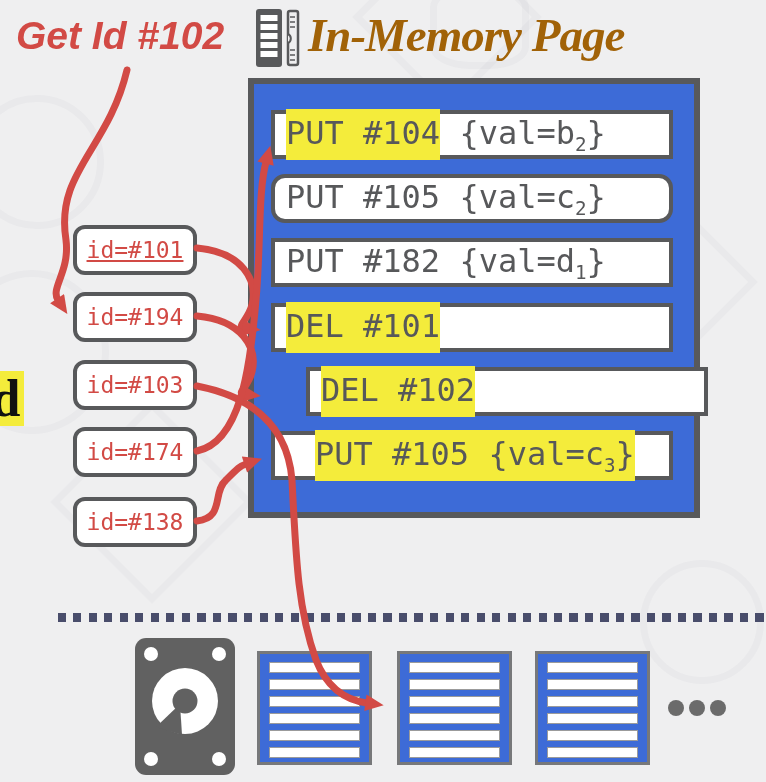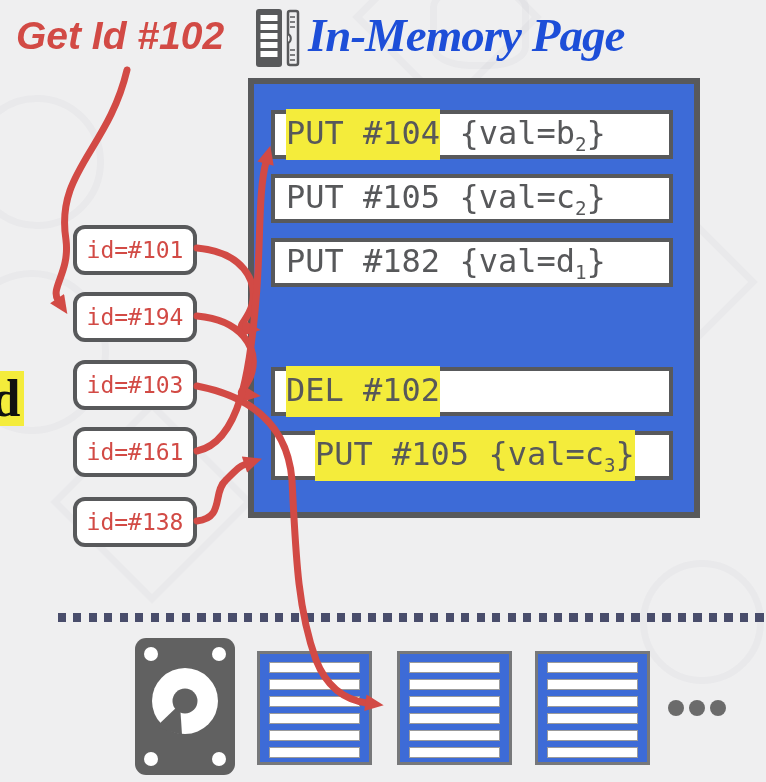--- a/index.html
+++ b/index.html
@@ -26,21 +26,21 @@
   .get-label{
     position:absolute; left:16px; top:14px;
     font-family:"Liberation Sans", sans-serif;
     font-weight:bold; font-style:italic;
     font-size:39px; color:var(--accent-red); letter-spacing:0px;
   }
   .page-title{
     position:absolute; left:308px; top:8px;
     font-family:"Liberation Serif", serif;
     font-weight:bold; font-style:italic;
-    font-size:47px; color:#1d4ed8; letter-spacing:-1px; white-space:nowrap;
+    font-size:47px; color:#a16207; letter-spacing:-1px; white-space:nowrap;
   }
   .ram-icon{position:absolute; left:254px; top:8px;}
 
   
   .membox{
     position:absolute; left:248px; top:78px; width:452px; height:440px;
     box-sizing:border-box; background:var(--panel-blue);
     border:6px solid var(--border-gray);
   }
   .row{
@@ -131,38 +131,39 @@
       <line x1="36" y1="47" x2="41" y2="47" stroke="#58595b" stroke-width="1.5"></line>
       <line x1="36" y1="52" x2="41" y2="52" stroke="#58595b" stroke-width="1.5"></line>
     </svg>
   </span>
 
   <div class="page-title">In-Memory Page</div>
 
   
   <div class="membox">
     <div class="row" style="top:26px;"><span class="hl"><span>PUT #104</span><sub></sub><span></span></span><span><span> {val=b</span><sub>2</sub><span>}</span></span></div>
-    <div class="row" style="top:90px;"><span class="hl"><span></span><sub></sub><span></span></span><span><span>PUT #105 {val=c</span><sub>2</sub><span>}</span></span></div>
+    <div class="row" style="top:90px;border-radius:14px;"><span class="hl"><span></span><sub></sub><span></span></span><span><span>PUT #105 {val=c</span><sub>2</sub><span>}</span></span></div>
     <div class="row" style="top:154px;"><span class="hl"><span></span><sub></sub><span></span></span><span><span>PUT #182 {val=d</span><sub>1</sub><span>}</span></span></div>
-    <div class="row" style="top:283px;"><span class="hl"><span>DEL #102</span><sub></sub><span></span></span><span><span></span><sub></sub><span></span></span></div>
+    <div class="row" style="top:219px;"><span class="hl"><span>DEL #101</span><sub></sub><span></span></span><span><span></span><sub></sub><span></span></span></div>
+    <div class="row" style="top:283px;margin-left:35px;"><span class="hl"><span>DEL #102</span><sub></sub><span></span></span><span><span></span><sub></sub><span></span></span></div>
     <div class="row" style="top:347px;padding-left:40px;"><span class="hl"><span>PUT #105 {val=c</span><sub>3</sub><span>}</span></span><span><span></span><sub></sub><span></span></span></div>
   </div>
 
   
-  <div class="pill" style="top:225px;">
+  <div class="pill" style="top:225px;text-decoration:underline;">
       <span>id=#101</span>
     </div>
   <div class="pill" style="top:292px;">
       <span>id=#194</span>
     </div>
   <div class="pill" style="top:360px;">
       <span>id=#103</span>
     </div>
   <div class="pill" style="top:427px;">
-      <span>id=#161</span>
+      <span>id=#174</span>
     </div>
   <div class="pill" style="top:497px;">
       <span>id=#138</span>
     </div>
 
   
   <div class="frag">d</div>
 
   
   <div class="dotted-line"></div>

